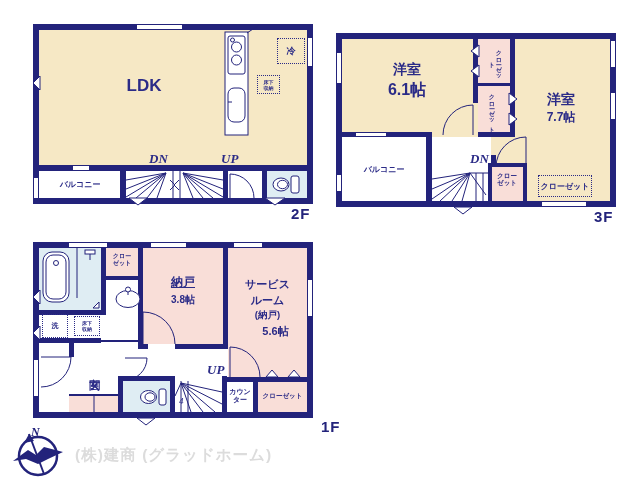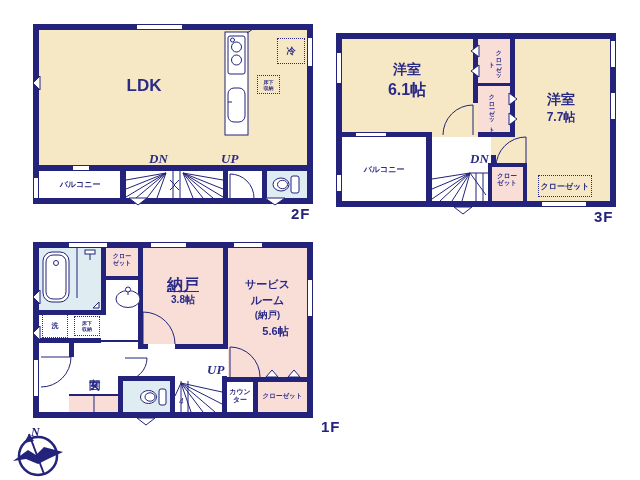--- a/index.html
+++ b/index.html
@@ -213,21 +213,21 @@
     <div class="wall" style="left:183px;top:128px;width:5px;height:36px;"></div>
     <div class="wall" style="left:30px;top:95px;width:5px;height:14px;"></div>
 
     <div class="dotted" style="left:3px;top:66px;width:26px;height:24px;font-size:7px;">
         <span>洗</span>
       </div>
     <div class="dotted" style="left:35px;top:68px;width:26px;height:20px;font-size:5px;">
         <span class="lbl-wrap" style="width:11px;">床下収納</span>
       </div>
 
-    <div class="lbl" style="left:104px;top:28px;width:80px;font-size:16px;text-decoration:underline;">納戸</div>
+    <div class="lbl" style="left:104px;top:28px;width:80px;font-size:12px;text-decoration:underline;">納戸</div>
     <div class="lbl" style="left:104px;top:46px;width:80px;font-size:10px;">3.8帖</div>
     <div class="lbl" style="left:189px;top:30px;width:79px;font-size:11px;">サービス</div>
     <div class="lbl" style="left:189px;top:46px;width:79px;font-size:11px;">ルーム</div>
     <div class="lbl" style="left:189px;top:62px;width:79px;font-size:9.5px;">(納戸)</div>
     <div class="lbl" style="left:189px;top:77px;width:95px;font-size:11px;">5.6帖</div>
     <div class="lbl vtext" style="left:49px;top:102px;font-size:11px;height:42px;">玄関</div>
     <div class="lbl lbl-wrap" style="left:189px;top:140px;width:24px;font-size:7px;">カウンター</div>
     <div class="stair-lbl" style="left:152px;top:114px;">UP</div>
 
     <div class="win-h" style="left:30px;top:-6px;width:38px;"></div>
@@ -298,14 +298,15 @@
   </div>
   <div class="floor-tag" style="left:291px;top:418px;margin-left:30px;">1F</div>
 
   <svg class="overlay" style="left:8px;top:424px;" width="60" height="56" viewBox="0 0 60 56">
     <circle cx="30" cy="32" r="19" stroke="#23237b" stroke-width="2.5" fill="none"></circle>
     <line x1="36" y1="50" x2="21" y2="10" stroke="#23237b" stroke-width="2"></line>
     <polygon points="21,10 16,19 26,17" fill="#23237b"></polygon>
     <polygon points="5,37 20,26 28,31 36,23 55,28 40,35 30,40 18,35" fill="#23237b"></polygon>
     <text x="23" y="12" font-size="12" font-weight="bold" font-style="italic" fill="#23237b" font-family="Liberation Serif, DejaVu Serif, serif">N</text>
   </svg>
+  <div class="company" style="left:75px;top:445px;">(株)建商 (グラッドホーム)</div>
 
 </div>
 
 </body></html>

